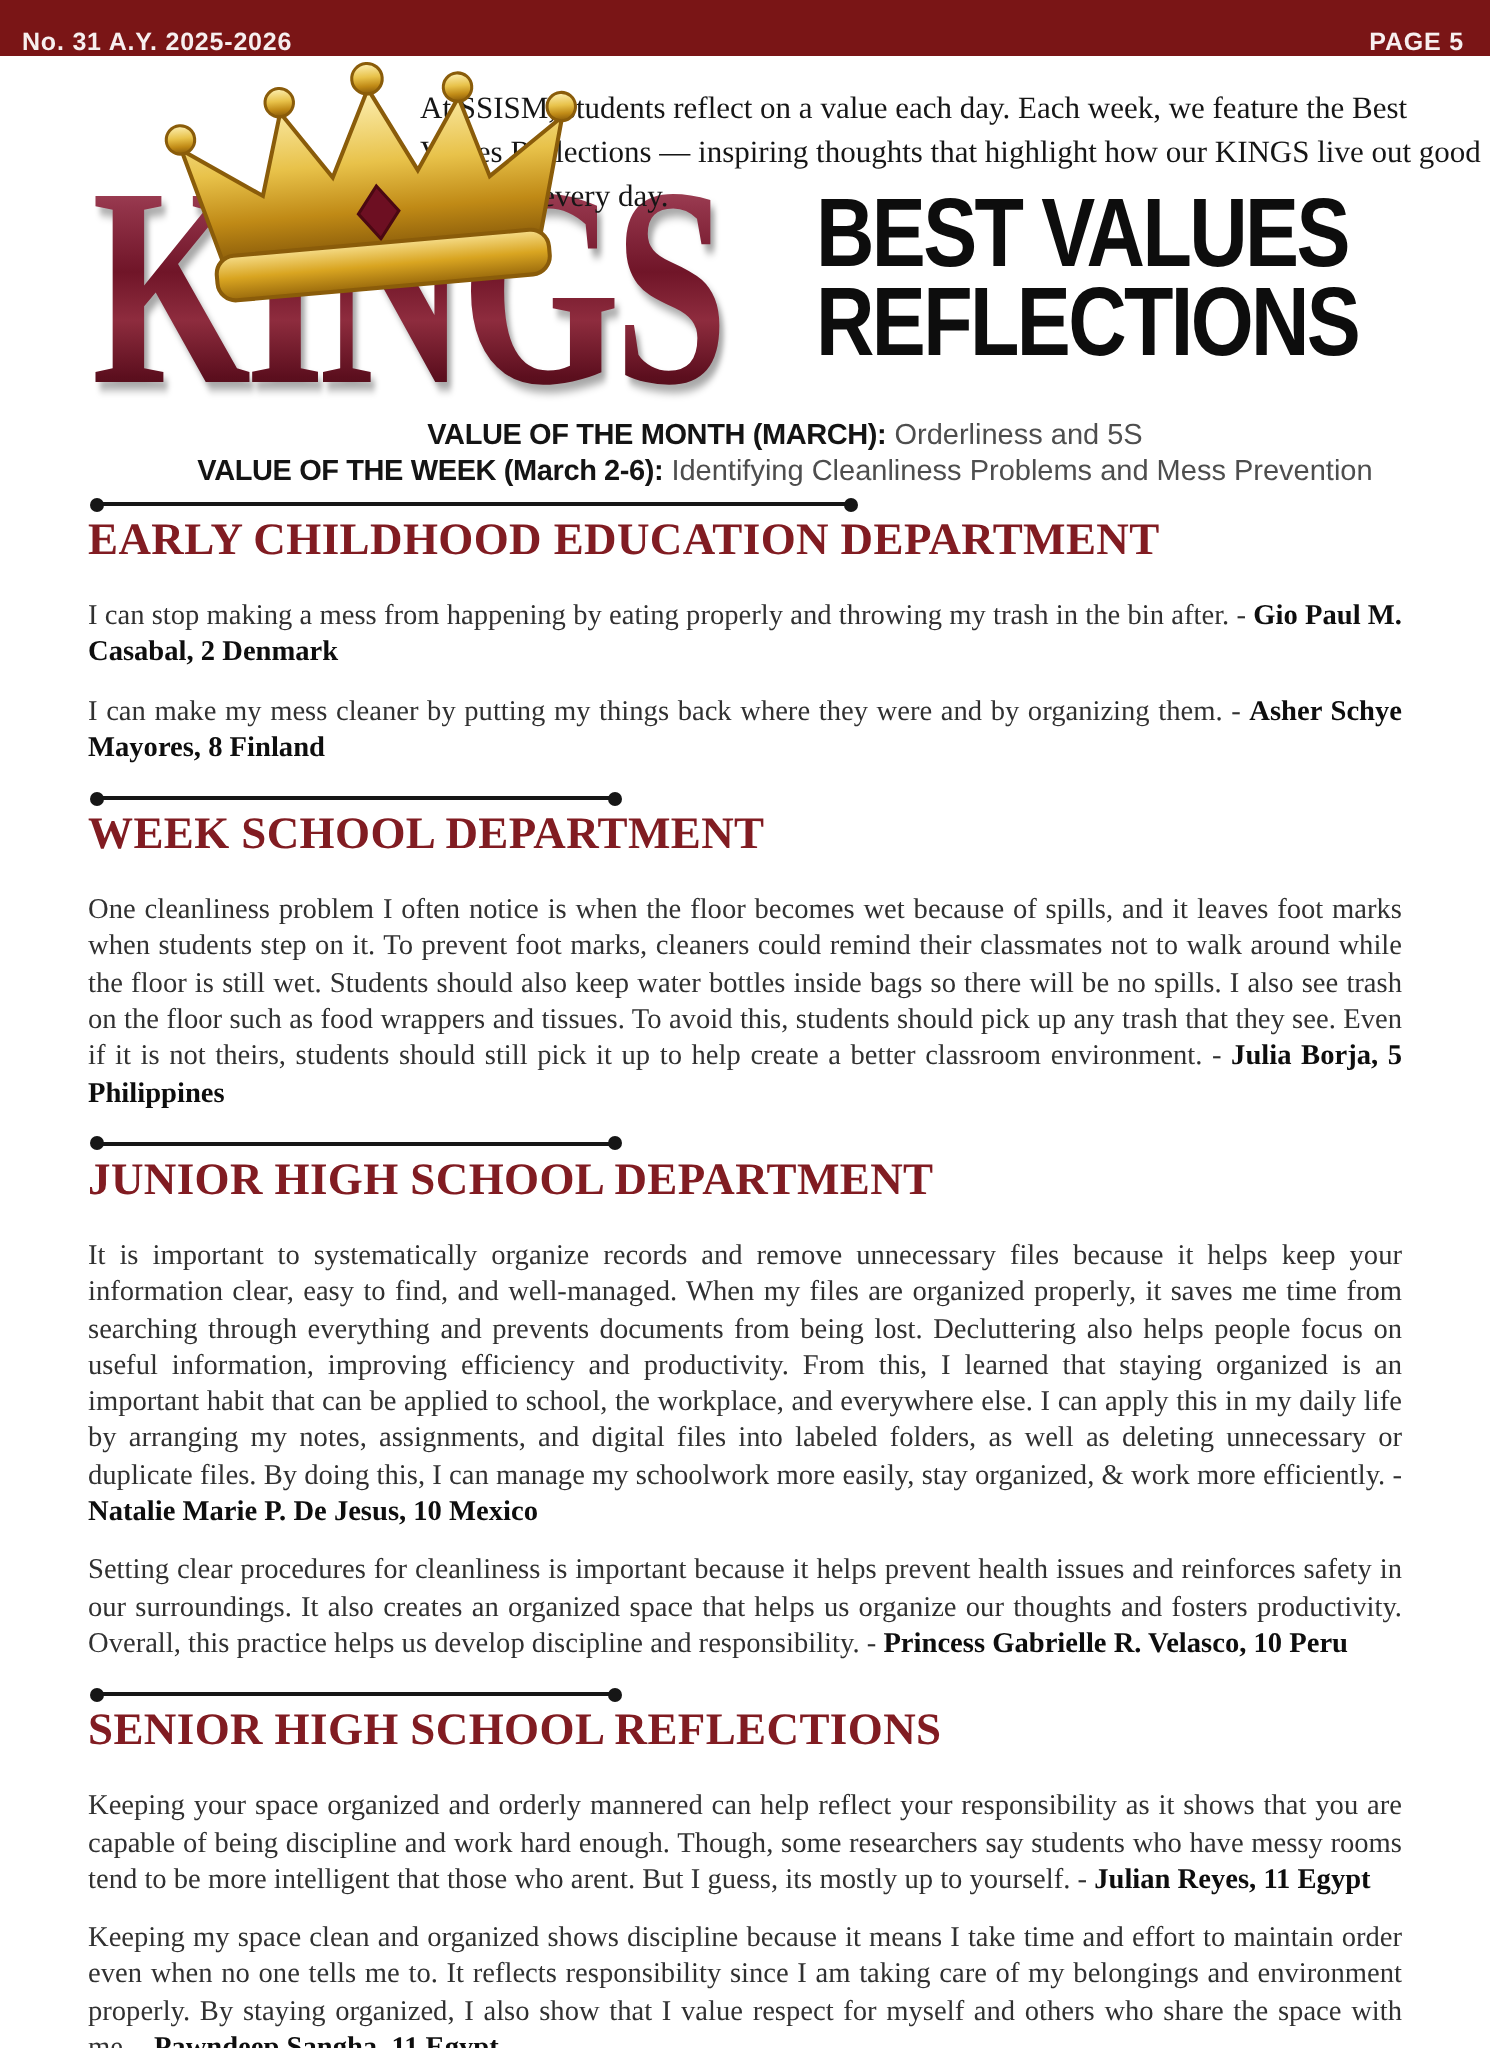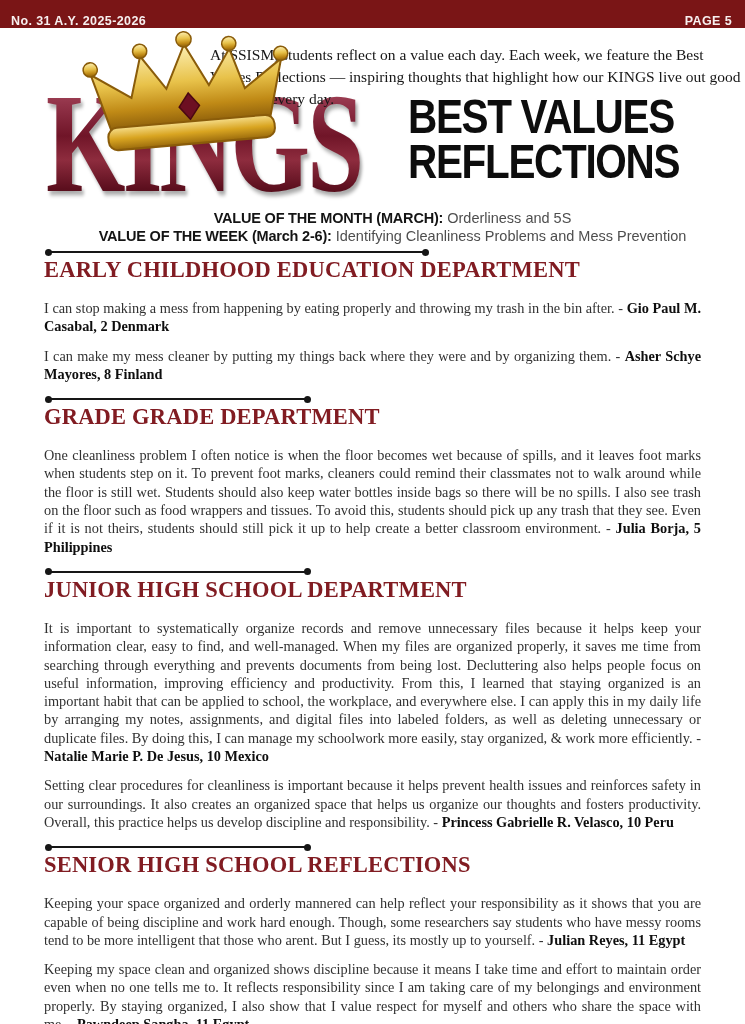--- a/index.html
+++ b/index.html
@@ -194,21 +194,21 @@
 
     <div class="sec">
       <div class="divider wide"></div>
       <h2 class="dept">EARLY CHILDHOOD EDUCATION DEPARTMENT</h2>
       <p class="reflection"><span>I can stop making a mess from happening by eating properly and throwing my trash in the bin after. - </span><b>Gio Paul M. Casabal, 2 Denmark</b></p>
       <p class="reflection"><span>I can make my mess cleaner by putting my things back where they were and by organizing them. - </span><b>Asher Schye Mayores, 8 Finland</b></p>
     </div>
 
     <div class="sec">
       <div class="divider narrow"></div>
-      <h2 class="dept">GRADE GRADE DEPARTMENT</h2>
+      <h2 class="dept">WEEK SCHOOL DEPARTMENT</h2>
       <p class="reflection"><span>One cleanliness problem I often notice is when the floor becomes wet because of spills, and it leaves foot marks when students step on it. To prevent foot marks, cleaners could remind their classmates not to walk around while the floor is still wet. Students should also keep water bottles inside bags so there will be no spills. I also see trash on the floor such as food wrappers and tissues. To avoid this, students should pick up any trash that they see. Even if it is not theirs, students should still pick it up to help create a better classroom environment. - </span><b>Julia Borja, 5 Philippines</b></p>
     </div>
 
     <div class="sec">
       <div class="divider narrow"></div>
       <h2 class="dept">JUNIOR HIGH SCHOOL DEPARTMENT</h2>
       <p class="reflection"><span>It is important to systematically organize records and remove unnecessary files because it helps keep your information clear, easy to find, and well-managed. When my files are organized properly, it saves me time from searching through everything and prevents documents from being lost. Decluttering also helps people focus on useful information, improving efficiency and productivity. From this, I learned that staying organized is an important habit that can be applied to school, the workplace, and everywhere else. I can apply this in my daily life by arranging my notes, assignments, and digital files into labeled folders, as well as deleting unnecessary or duplicate files. By doing this, I can manage my schoolwork more easily, stay organized, &amp; work more efficiently. - </span><b>Natalie Marie P. De Jesus, 10 Mexico</b></p>
       <p class="reflection"><span>Setting clear procedures for cleanliness is important because it helps prevent health issues and reinforces safety in our surroundings. It also creates an organized space that helps us organize our thoughts and fosters productivity. Overall, this practice helps us develop discipline and responsibility. - </span><b>Princess Gabrielle R. Velasco, 10 Peru</b></p>
     </div>
 

